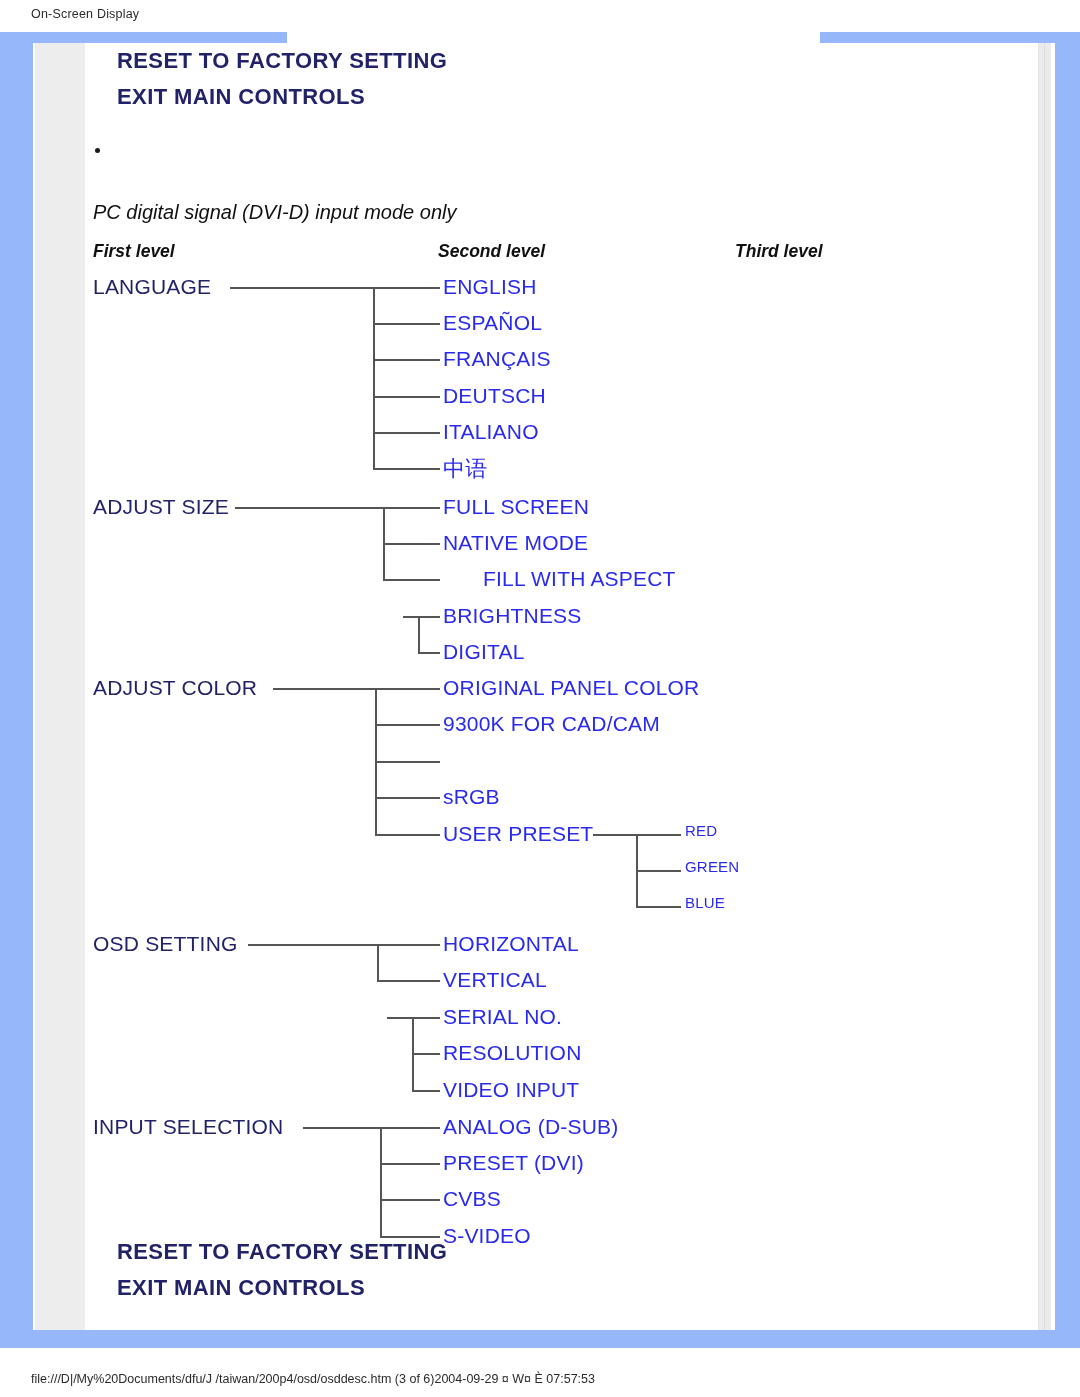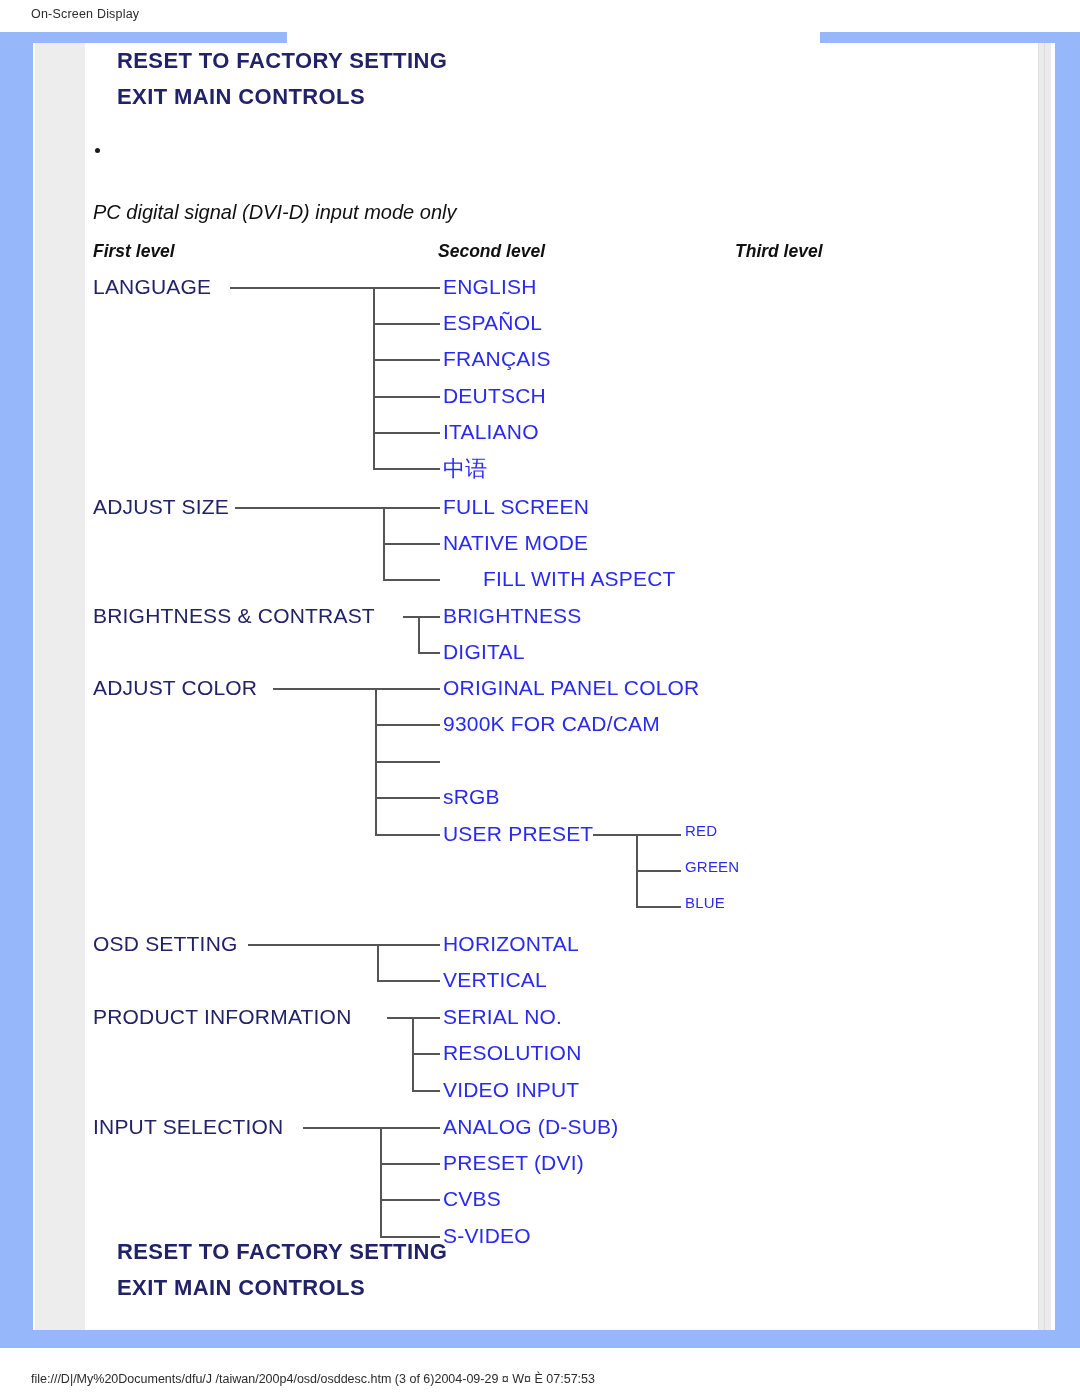--- a/index.html
+++ b/index.html
@@ -180,21 +180,20 @@
 
   <div class="h-line" style="left:298px; top:464px; width:57px;"></div>
   <div class="l2" style="left:358px; top:452px;">FULL SCREEN</div>
 
   <div class="h-line" style="left:298px; top:500px; width:57px;"></div>
   <div class="l2" style="left:358px; top:488px;">NATIVE MODE</div>
 
   <div class="h-line" style="left:298px; top:536px; width:57px;"></div>
   <div class="l2" style="left:358px; top:524px;margin-left:40px;">FILL WITH ASPECT</div>
 
-  <div class="l1" style="left:8px; top:561px;">BRIGHTNESS &amp; CONTRAST</div>
   <div class="h-line" style="left:318px; top:573px; width:37px;"></div>
   <div class="v-line" style="left:333px; top:573px; height:37px;"></div>
 
   <div class="l2" style="left:358px; top:561px;">BRIGHTNESS</div>
 
   <div class="h-line" style="left:333px; top:609px; width:22px;"></div>
   <div class="l2" style="left:358px; top:597px;">DIGITAL</div>
 
   <div class="l1" style="left:8px; top:633px;">ADJUST COLOR</div>
   <div class="h-line" style="left:188px; top:645px; width:167px;"></div>
@@ -228,21 +227,20 @@
 
   <div class="l1" style="left:8px; top:889px;">OSD SETTING</div>
   <div class="h-line" style="left:163px; top:901px; width:192px;"></div>
   <div class="v-line" style="left:292px; top:901px; height:37px;"></div>
 
   <div class="l2" style="left:358px; top:889px;">HORIZONTAL</div>
 
   <div class="h-line" style="left:292px; top:937px; width:63px;"></div>
   <div class="l2" style="left:358px; top:925px;">VERTICAL</div>
 
-  <div class="l1" style="left:8px; top:962px;">PRODUCT INFORMATION</div>
   <div class="h-line" style="left:302px; top:974px; width:53px;"></div>
   <div class="v-line" style="left:327px; top:974px; height:73px;"></div>
 
   <div class="l2" style="left:358px; top:962px;">SERIAL NO.</div>
 
   <div class="h-line" style="left:327px; top:1010px; width:28px;"></div>
   <div class="l2" style="left:358px; top:998px;">RESOLUTION</div>
 
   <div class="h-line" style="left:327px; top:1047px; width:28px;"></div>
   <div class="l2" style="left:358px; top:1035px;">VIDEO INPUT</div>

